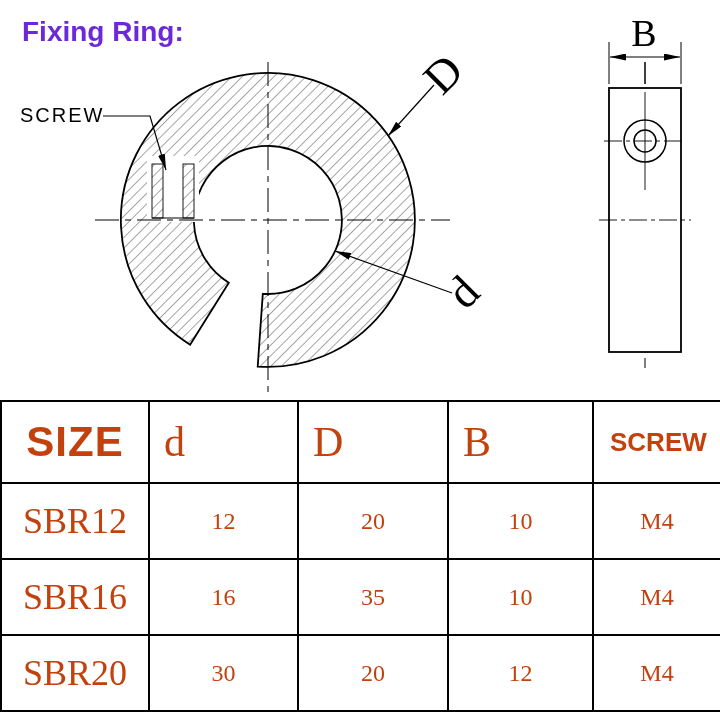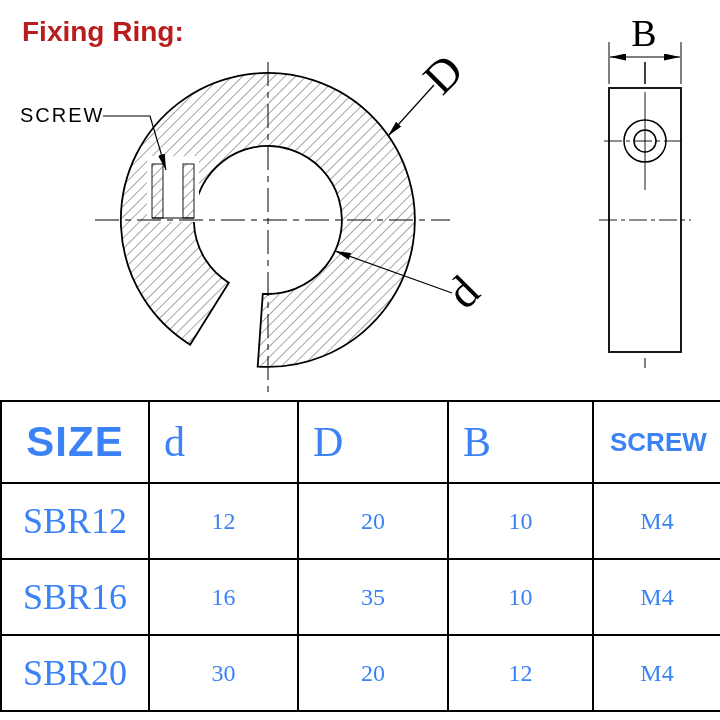--- a/index.html
+++ b/index.html
@@ -1,24 +1,24 @@
 <!DOCTYPE html>
 <html><head>
 <meta charset="utf-8">
 <style>
   html,body{margin:0;padding:0;background:#ffffff;}
   .page{position:relative;width:720px;height:720px;background:#ffffff;overflow:hidden;
         font-family:"Liberation Serif",serif;}
-  .title{position:absolute;left:22px;top:16px;color:#b91c1c;
+  .title{position:absolute;left:22px;top:16px;color:#6d28d9;
          font-family:"Liberation Sans",sans-serif;font-weight:bold;font-size:28px;}
   svg.drawing{position:absolute;left:0;top:0;}
   table.size-table{position:absolute;left:0;top:400px;width:720px;height:302px;
         border-collapse:collapse;table-layout:fixed;background:#ffffff;}
   .size-table td,.size-table th{border:2px solid #000;text-align:center;vertical-align:middle;
-        font-family:"Liberation Serif",serif;font-weight:normal;color:#3b82f6;padding:16px;}
+        font-family:"Liberation Serif",serif;font-weight:normal;color:#c2410c;padding:16px;}
   .size-table tr.hdr{height:62px;}
   .size-table tr.row{height:72px;}
   th.h-size{font-family:"Liberation Sans",sans-serif;font-weight:bold;font-size:42px;letter-spacing:1px;}
   th.h-dim{font-size:42px;text-align:left;padding-left:14px;}
   th.h-screw{font-family:"Liberation Sans",sans-serif;font-weight:bold;font-size:26px;}
   td.c-name{font-size:36px;}
   td.c-val{font-size:24px;}
   text{fill:#000;}
   .lbl-screw{font-family:"Liberation Sans",sans-serif;font-size:20px;letter-spacing:2px;}
   .lbl-dim{font-family:"Liberation Serif",serif;font-size:46px;}

